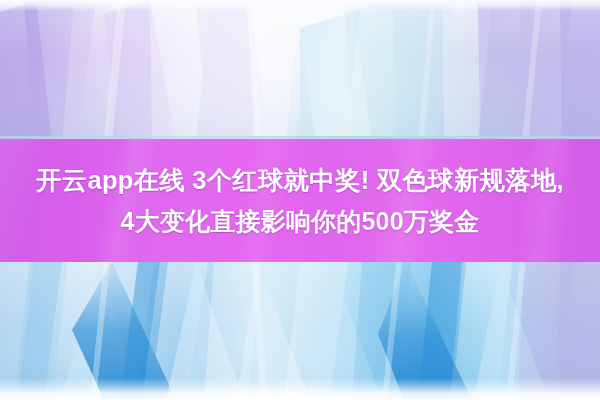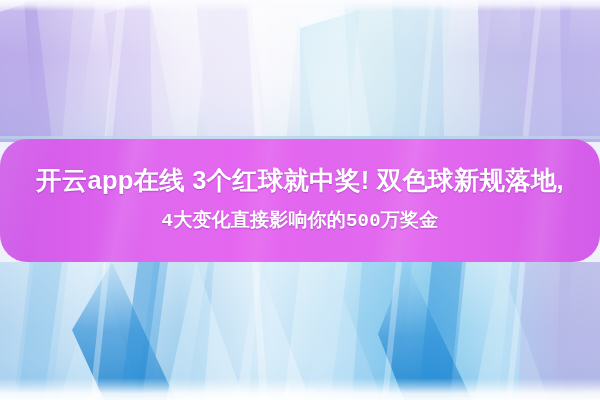--- a/index.html
+++ b/index.html
@@ -43,21 +43,20 @@
     background:
       linear-gradient(90deg,
         #cf5ce8 0%,
         #d95fec 12%,
         #e069ef 26%,
         #e566f0 40%,
         #e167ee 55%,
         #e36bef 70%,
         #dd63ec 84%,
         #d35de9 100%);
-    border-radius: 27px;
   }
   #text-band::after {
     content: "";
     position: absolute;
     left: 0; top: 0; right: 0; bottom: 0;
     background:
       linear-gradient(105deg, rgba(255,255,255,0.10) 0%, rgba(255,255,255,0) 9%),
       linear-gradient(102deg, rgba(255,255,255,0) 19%, rgba(255,255,255,0.09) 22%, rgba(255,255,255,0) 26%),
       linear-gradient(98deg,  rgba(255,255,255,0) 40%, rgba(255,255,255,0.07) 44%, rgba(255,255,255,0) 48%),
       linear-gradient(100deg, rgba(255,255,255,0) 63%, rgba(255,255,255,0.08) 67%, rgba(255,255,255,0) 71%),
@@ -73,22 +72,21 @@
     font-size: 25.5px;
     line-height: 41px;
     letter-spacing: 0.2px;
     text-align: center;
     white-space: nowrap;
     text-shadow:
       0 1px 1px rgba(120, 30, 150, 0.35),
       0 0 2px rgba(150, 50, 180, 0.25);
   }
   #headline-line-2 {
-    font-size: 19px;
-    font-family: Liberation Mono, monospace;
+    font-size: 25px;
   }
 
   
   .hairline-top {
     position: absolute;
     left: 0;
     top: 136px;
     width: 600px;
     height: 3px;
     background: linear-gradient(90deg,

